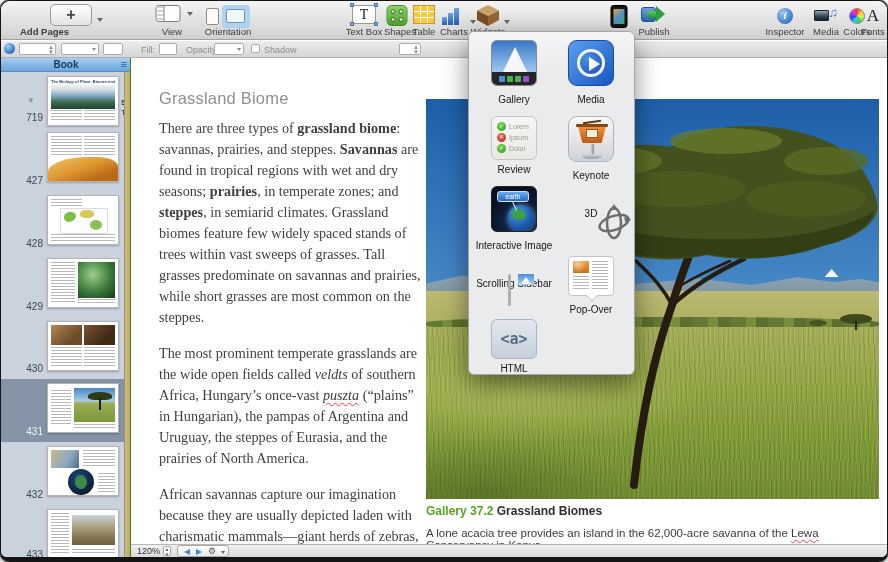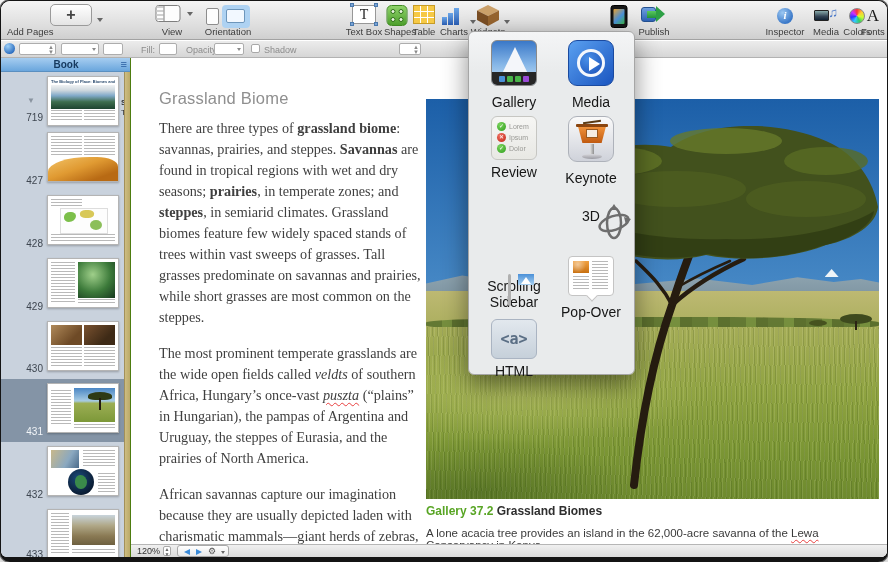--- a/index.html
+++ b/index.html
@@ -117,21 +117,21 @@
   .tri-l{position:absolute;left:6px;top:3px;width:0;height:0;border-top:3.5px solid transparent;border-bottom:3.5px solid transparent;border-right:6px solid #3a8ad8;}
   .tri-r{position:absolute;left:18px;top:3px;width:0;height:0;border-top:3.5px solid transparent;border-bottom:3.5px solid transparent;border-left:6px solid #3a8ad8;}
   .gear{position:absolute;left:30px;top:0px;font-size:9px;color:#555;}
   .gear-chev{position:absolute;left:43px;top:5px;width:0;height:0;border-left:2.5px solid transparent;border-right:2.5px solid transparent;border-top:3px solid #666;}
 
   
   .popover{position:absolute;left:467px;top:30px;width:167px;height:344px;z-index:50;
            background:linear-gradient(#f4f5f6,#e9ebec 12%,#e9ebec);border:1px solid #a6a6a6;border-radius:6px;
            box-shadow:0 10px 26px rgba(0,0,0,.45);}
   .witem{position:absolute;width:84px;text-align:center;}
-  .wlabel{margin-top:4px;font-size:14px;color:#161616;}
+  .wlabel{margin-top:4px;font-size:10px;color:#161616;}
   .wicon{display:inline-block;position:relative;}
   .ic-gallery{width:46px;height:46px;border-radius:6px;overflow:hidden;border:1px solid #8a8a8a;background:linear-gradient(#3a78c8,#88b8e8 55%,#c8e0f4);}
   .g-mtn{position:absolute;left:8px;top:6px;width:30px;height:26px;background:#f4f6fa;clip-path:polygon(50% 0,8% 100%,92% 100%);}
   .g-strip{position:absolute;left:0;bottom:0;width:100%;height:13px;background:#262626;display:flex;gap:2px;align-items:center;justify-content:center;}
   .g-sq{width:6px;height:6px;border-radius:1px;}
   .ic-media{width:46px;height:46px;border-radius:9px;background:linear-gradient(135deg,#5aa0f0,#1a55c0);border:1px solid #1a4aa0;}
   .m-ring{position:absolute;left:8px;top:8px;width:28px;height:28px;border-radius:50%;border:3px solid rgba(255,255,255,.95);
           background:radial-gradient(circle at 35% 30%,#4a90e8,#1a50b8);}
   .m-play{position:absolute;left:20px;top:16px;width:0;height:0;border-top:7px solid transparent;border-bottom:7px solid transparent;border-left:11px solid #fff;}
   .ic-review{width:46px;height:44px;border-radius:6px;background:linear-gradient(#f6f6f4,#e8e8e4);border:1px solid #c6c6c2;padding:4px 5px;text-align:left;}
@@ -172,21 +172,21 @@
 </head>
 <body>
 
 <div class="window">
  <div class="app">
 
   <div class="toolbar">
     <div class="tb-item" style="left:4px;width:100px;">
       <div class="addpages-btn" style="position:absolute;left:45px;top:0;">+</div>
       <span class="chev" style="position:absolute;left:92px;top:14px;"></span>
-      <span class="tb-label" style="text-align:left;left:2px;">Add Pages</span>
+      <span class="tb-label" style="text-align:left;left:15px;font-weight:bold;">Add Pages</span>
     </div>
     <div class="tb-item" style="left:148px;width:46px;">
       <div class="tb-ico view-ico" style="left:42%;"></div>
       <span class="chev" style="position:absolute;right:2px;top:8px;"></span>
       <span class="tb-label">View</span>
     </div>
     <div class="tb-item" style="left:196px;width:62px;">
       <div class="tb-ico" style="white-space:nowrap;">
         <span class="page-p"></span><span class="page-l-wrap"><span class="page-l"></span></span>
       </div>
@@ -440,20 +440,21 @@
               <span class="r-dot r-ok">✓</span>
               <span class="r-txt">Lorem</span>
             </div><div class="r-row">
               <span class="r-dot r-bad">✕</span>
               <span class="r-txt">Ipsum</span>
             </div><div class="r-row">
               <span class="r-dot r-ok">✓</span>
               <span class="r-txt">Dolor</span>
             </div></div><div class="wlabel">Review</div></div>
         <div class="witem" style="left: 80px; top: 84px;"><div class="wicon ic-keynote"><div class="k-arm"></div><div class="k-top"></div><div class="k-body"></div><div class="k-screen"></div><div class="k-stem"></div><div class="k-base"></div></div><div class="wlabel">Keynote</div></div>
+        <div class="witem" style="left: 3px; top: 154px;"><div class="wicon ic-interactive"><div class="e-globe"></div><div class="e-land"></div><div class="e-line"></div><span class="e-tag">earth</span></div><div class="wlabel">Interactive Image</div></div>
         <div class="witem" style="left: 80px; top: 154px;"><div class="wicon ic-threed"><svg width="46" height="46" viewBox="0 0 46 46" style="position:absolute;left:0;top:0;">
               <ellipse cx="23" cy="23" rx="7" ry="15" fill="none" stroke="#6e6e6e" stroke-width="2.5"></ellipse>
               <ellipse cx="23" cy="23" rx="15" ry="7" fill="none" stroke="#6e6e6e" stroke-width="2.5" transform="rotate(-18 23 23)"></ellipse>
               <polygon points="23,4 19,10 27,10" fill="#6e6e6e"></polygon>
               <polygon points="40,19 33,17 35,25" fill="#6e6e6e"></polygon>
             </svg></div><div class="wlabel">3D</div></div>
         <div class="witem" style="left: 3px; top: 224px;"><div class="wicon ic-scrolling"><div class="s-img"></div><div class="s-txt1 txl"></div><div class="s-txt2 txl"></div><div class="s-bar"></div></div><div class="wlabel">Scrolling Sidebar</div></div>
         <div class="witem" style="left: 80px; top: 224px;"><div class="wicon ic-popover"><div class="p-tail"></div><div class="p-img"></div><div class="p-txt1 txl"></div><div class="p-txt2 txl"></div></div><div class="wlabel">Pop-Over</div></div>
         <div class="witem" style="left: 3px; top: 287px;"><div class="wicon ic-html">&lt;a&gt;</div><div class="wlabel">HTML</div></div>
       </div>

